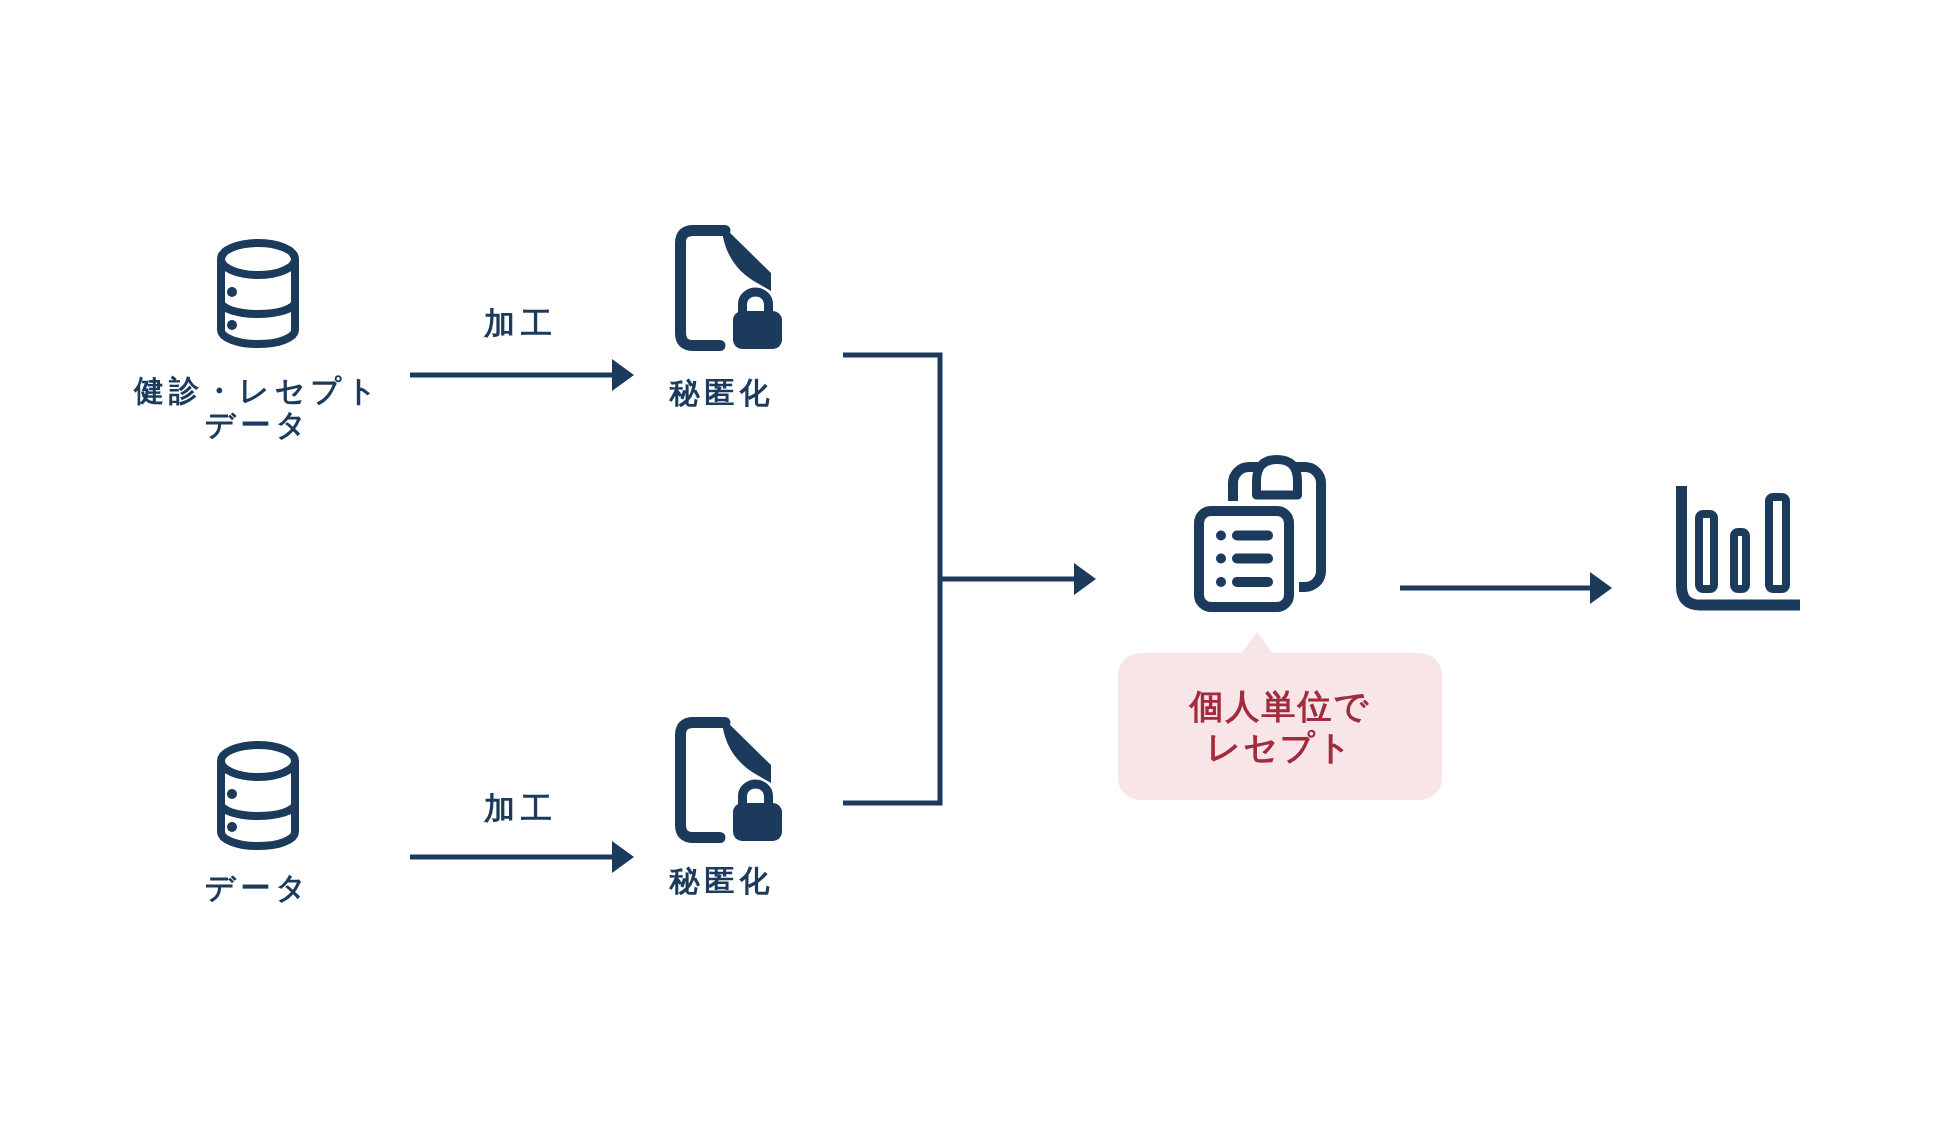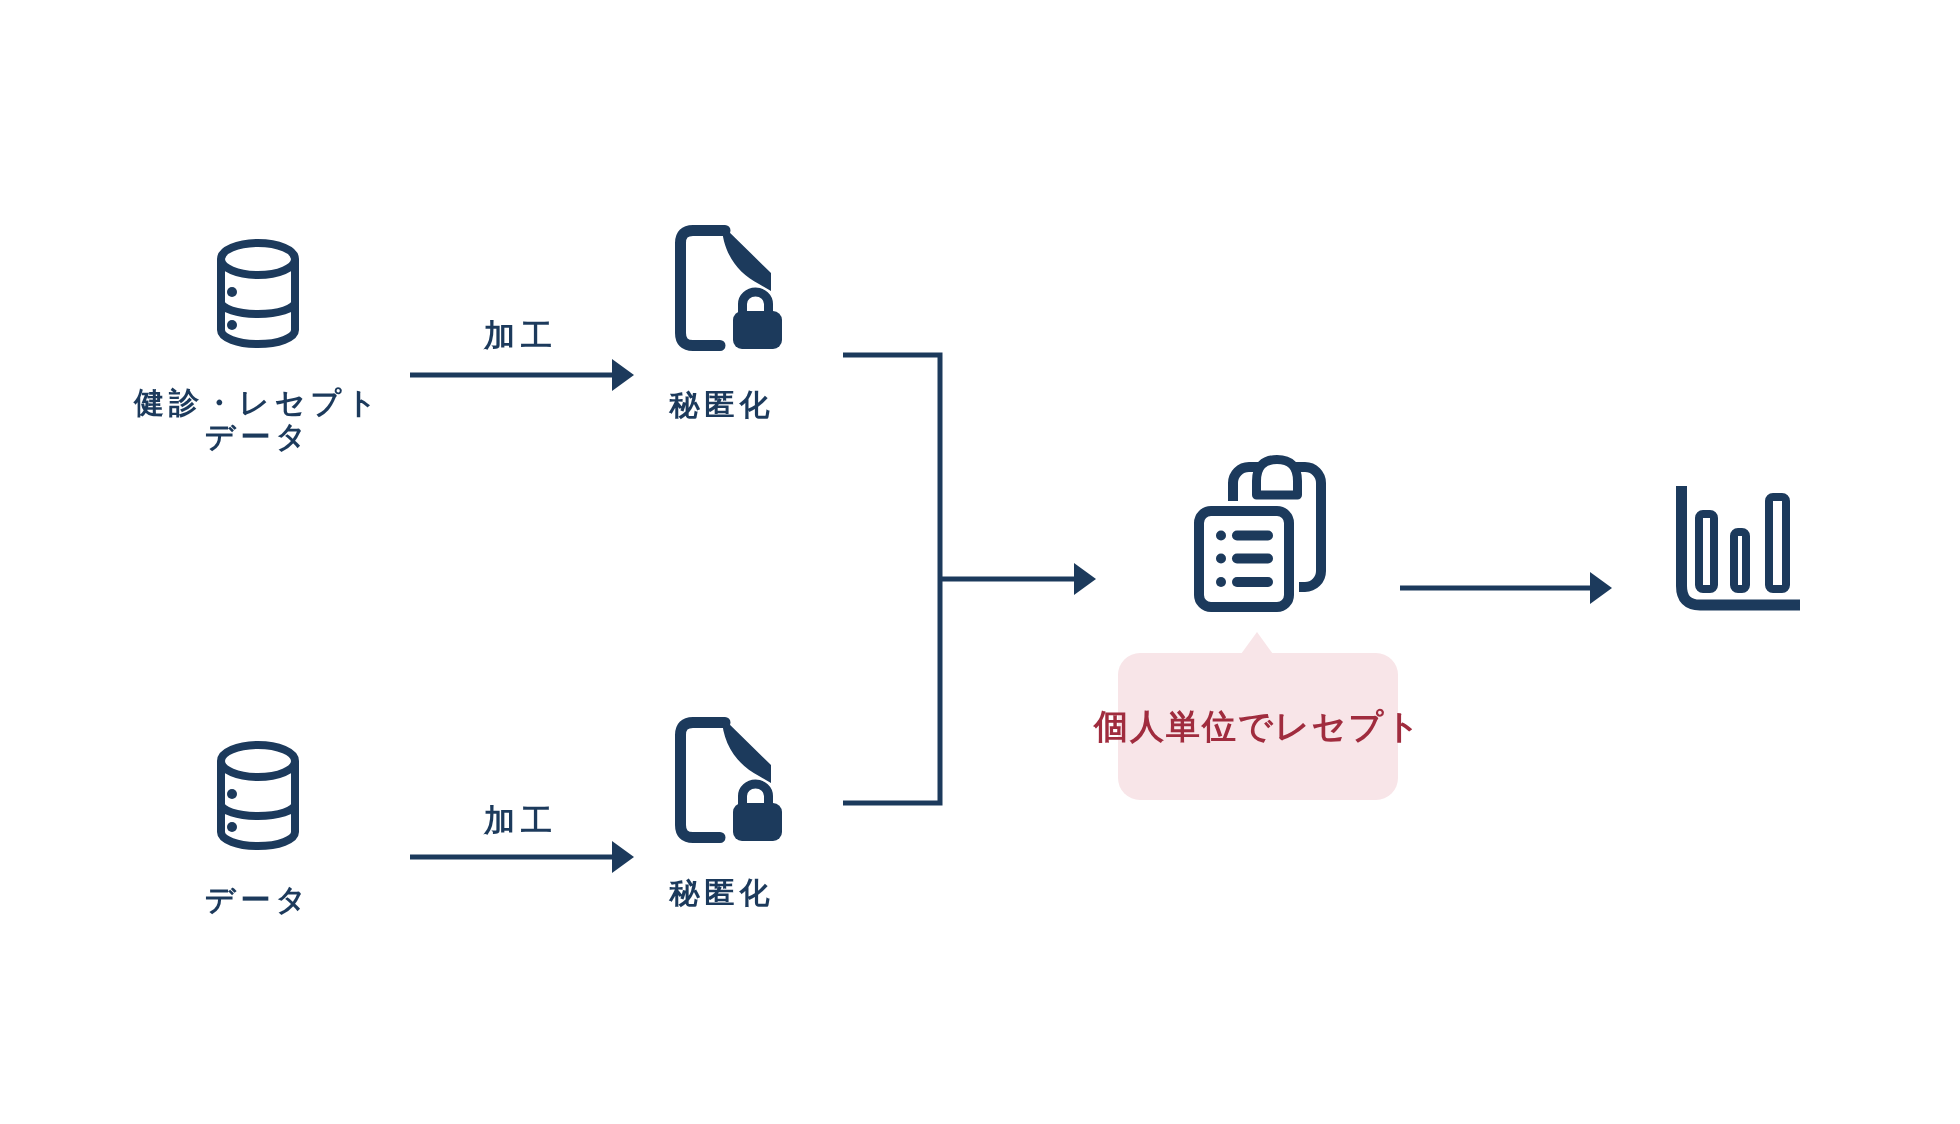--- a/index.html
+++ b/index.html
@@ -27,30 +27,29 @@
   .page{fill:#fff;stroke:var(--navy);}
   .label{
     position:absolute;
     color:var(--navy);
     font-weight:700;
     font-size:30px;
     line-height:34px;
     letter-spacing:5px;
     text-align:center;
     white-space:nowrap;
-    margin-top:12px;
   }
   .edge-label{font-size:31px;letter-spacing:6px;}
   .callout{
     position:absolute;
     left:1118px;top:653px;
-    width:280px;height:147px;
+    width:324px;height:147px;
     background:var(--callout-bg);
     border-radius:22px;
-    display:flex;flex-direction:row;
+    display:flex;flex-direction:column;
     align-items:center;justify-content:center;
     color:var(--callout-text);
     font-weight:700;
     font-size:34px;
     line-height:41px;
     letter-spacing:2px;
     text-align:center;
     white-space:nowrap;
   }
   .callout-tri{

